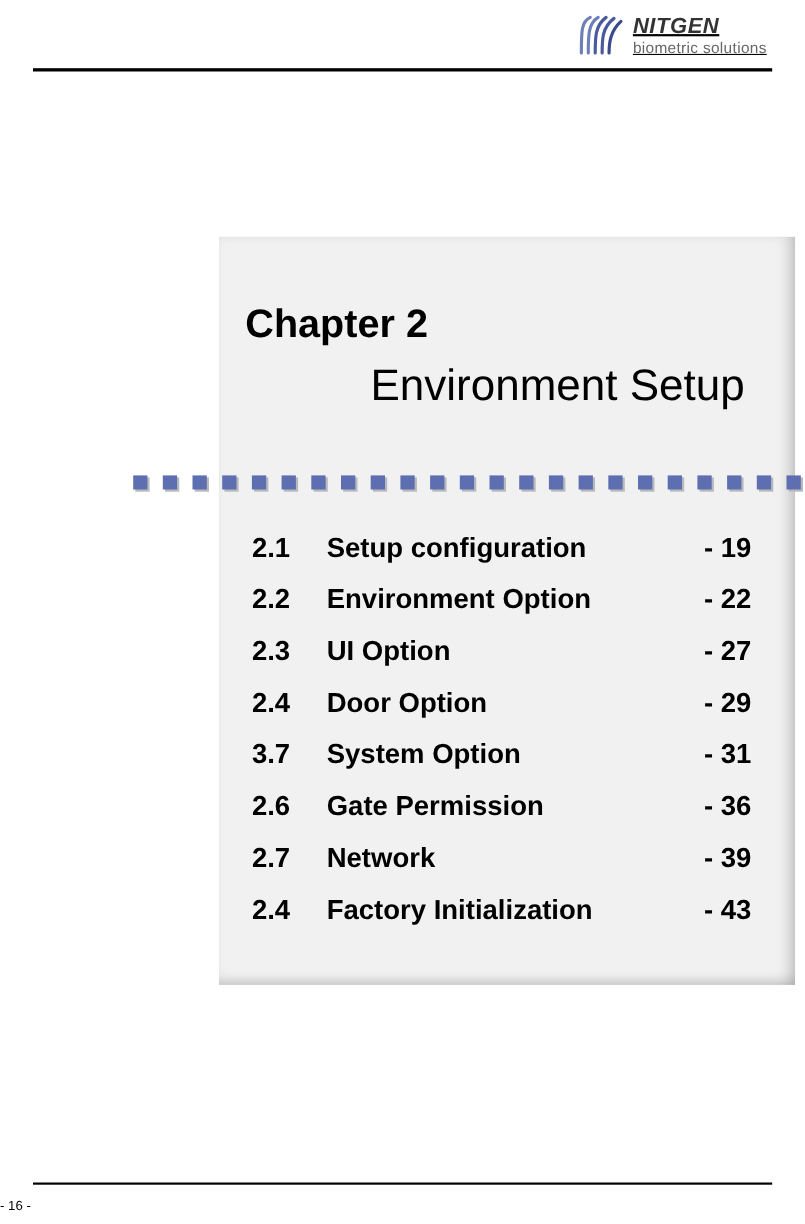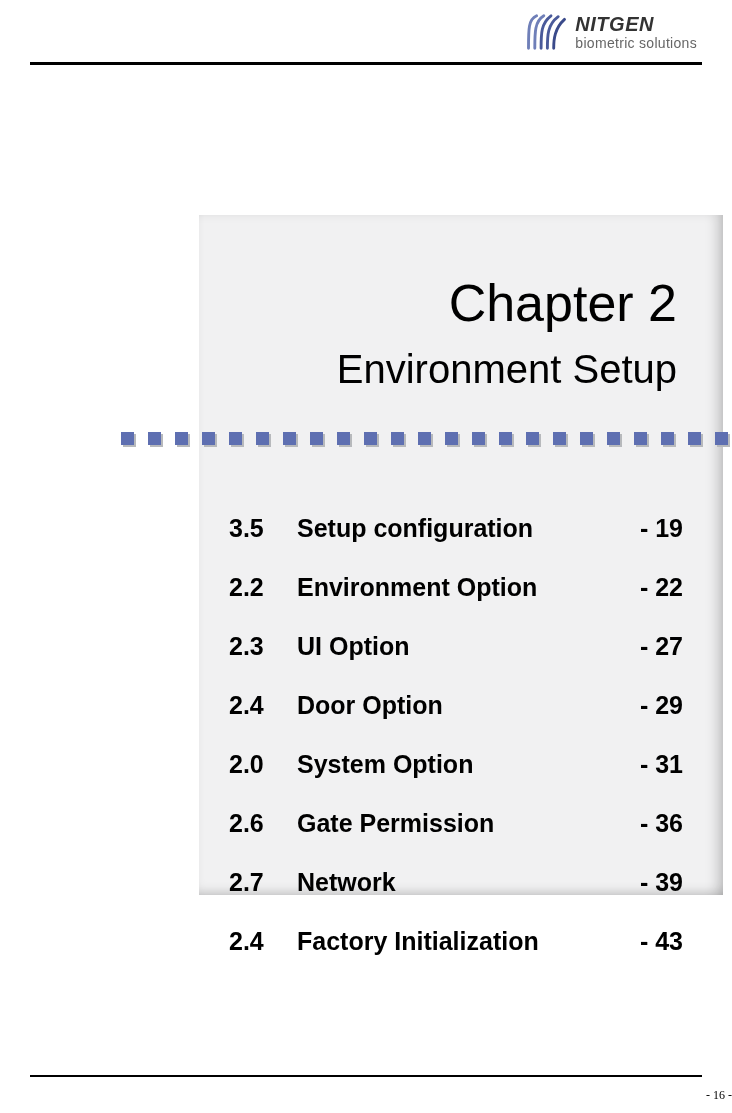--- a/index.html
+++ b/index.html
@@ -1,40 +1,40 @@
 <!DOCTYPE html>
 <html><head>
 <meta charset="utf-8">
 <style>
   * { box-sizing: border-box; margin: 0; padding: 0; }
   html, body { width: 732px; height: 1113px; background: #fff; font-family: Arial, Helvetica, sans-serif; color: #000; }
   .page { position: relative; width: 732px; height: 1113px; }
-  .header { position: absolute; top: 12px; right: 35px; display: flex; align-items: center; }
+  .header { position: absolute; top: 12px; right: 35px; display: flex; align-items: center; text-decoration: underline; }
   .logo-svg { width: 45px; height: 40px; }
   .brand { margin-left: 6px; display: flex; flex-direction: column; line-height: 1; }
   .brand-name { font-weight: 900; font-style: italic; font-size: 20px; letter-spacing: 0.5px; color: #333; }
   .brand-sub { font-size: 14px; color: #666; letter-spacing: 0.3px; margin-top: 2px; }
   .hr-top { position: absolute; top: 62px; left: 30px; right: 30px; height: 0; border-top: 3px solid #000; }
   .content-box {
     position: absolute;
     top: 215px;
     left: 199px;
     width: 524px;
     height: 680px;
     background: #f1f1f2;
     box-shadow: inset -10px 0 14px -6px rgba(0,0,0,0.22), inset 0 -8px 12px -6px rgba(0,0,0,0.18);
     padding: 58px 40px 50px 24px;
   }
-  .chapter-line1 { font-size: 52px; font-weight: 400; text-align: right; margin-right: 6px; }
+  .chapter-line1 { font-size: 36px; font-weight: 700; margin-right: 6px; }
   .chapter-line2 { font-size: 40px; font-weight: 400; text-align: right; margin-top: 14px; margin-right: 6px; }
   .toc { margin-top: 110px; padding-left: 6px; }
   .toc-row { display: flex; align-items: baseline; font-size: 25px; font-weight: 700; margin-bottom: 18px; }
   .toc-num { width: 68px; flex: 0 0 68px; }
   .toc-title { flex: 1 1 auto; }
-  .toc-page { width: 70px; flex: 0 0 70px; text-align: right; margin-top: 12px; }
+  .toc-page { width: 70px; flex: 0 0 70px; text-align: right; }
   .dots {
     position: absolute;
     top: 432px;
     left: 121px;
     right: 0;
     height: 18px;
     display: flex;
     gap: 14px;
     overflow: hidden;
   }
@@ -48,21 +48,21 @@
   }
   .dot::before {
     content: "";
     position: absolute;
     left: 0; top: 0;
     width: 13px; height: 13px;
     background: #5e6fb1;
     z-index: 1;
   }
   .hr-bottom { position: absolute; bottom: 36px; left: 30px; right: 30px; height: 0; border-top: 2px solid #000; }
-  .page-num { position: absolute; bottom: 10px; left: 0; right: 0; text-align: right; font-size: 12px; font-family: Liberation Serif, serif; }
+  .page-num { position: absolute; bottom: 10px; left: 0; right: 0; text-align: left; font-size: 12px; font-family: Liberation Sans, sans-serif; }
 </style>
 </head>
 <body>
 
 <div class="page">
 
   <div class="header">
     <svg class="logo-svg" viewBox="0 0 50 44">
       <g fill="none" stroke-width="3.2" stroke-linecap="round">
         <path d="M5 40 C 5 18, 5 8, 14 4" stroke="#6f7fb8"></path>
@@ -79,41 +79,41 @@
   </div>
 
   <div class="hr-top"></div>
 
   <div class="content-box">
     <div class="chapter-line1">Chapter 2</div>
     <div class="chapter-line2">Environment Setup</div>
 
     <div class="toc">
       <div class="toc-row">
-        <span class="toc-num">3.5</span>
+        <span class="toc-num">2.1</span>
         <span class="toc-title">Setup configuration</span>
         <span class="toc-page">- 19</span>
       </div>
       <div class="toc-row">
         <span class="toc-num">2.2</span>
         <span class="toc-title">Environment Option</span>
         <span class="toc-page">- 22</span>
       </div>
       <div class="toc-row">
         <span class="toc-num">2.3</span>
         <span class="toc-title">UI Option</span>
         <span class="toc-page">- 27</span>
       </div>
       <div class="toc-row">
         <span class="toc-num">2.4</span>
         <span class="toc-title">Door Option</span>
         <span class="toc-page">- 29</span>
       </div>
       <div class="toc-row">
-        <span class="toc-num">2.0</span>
+        <span class="toc-num">3.7</span>
         <span class="toc-title">System Option</span>
         <span class="toc-page">- 31</span>
       </div>
       <div class="toc-row">
         <span class="toc-num">2.6</span>
         <span class="toc-title">Gate Permission</span>
         <span class="toc-page">- 36</span>
       </div>
       <div class="toc-row">
         <span class="toc-num">2.7</span>

